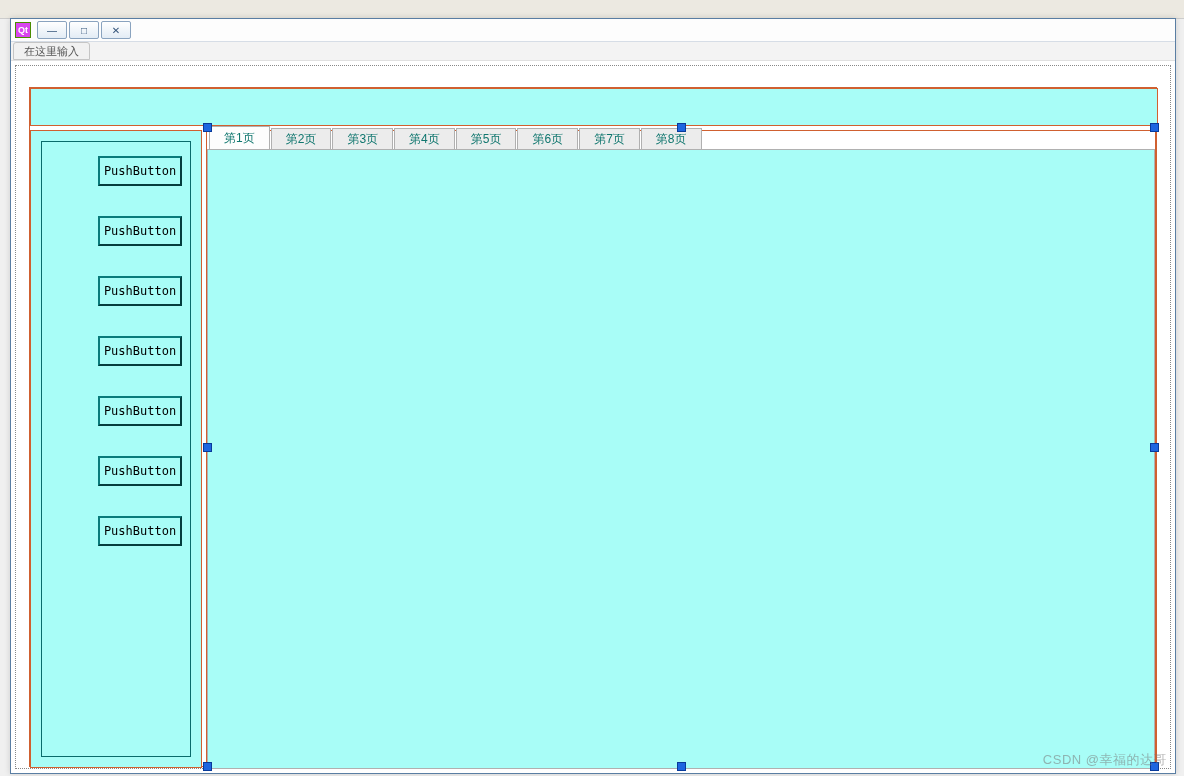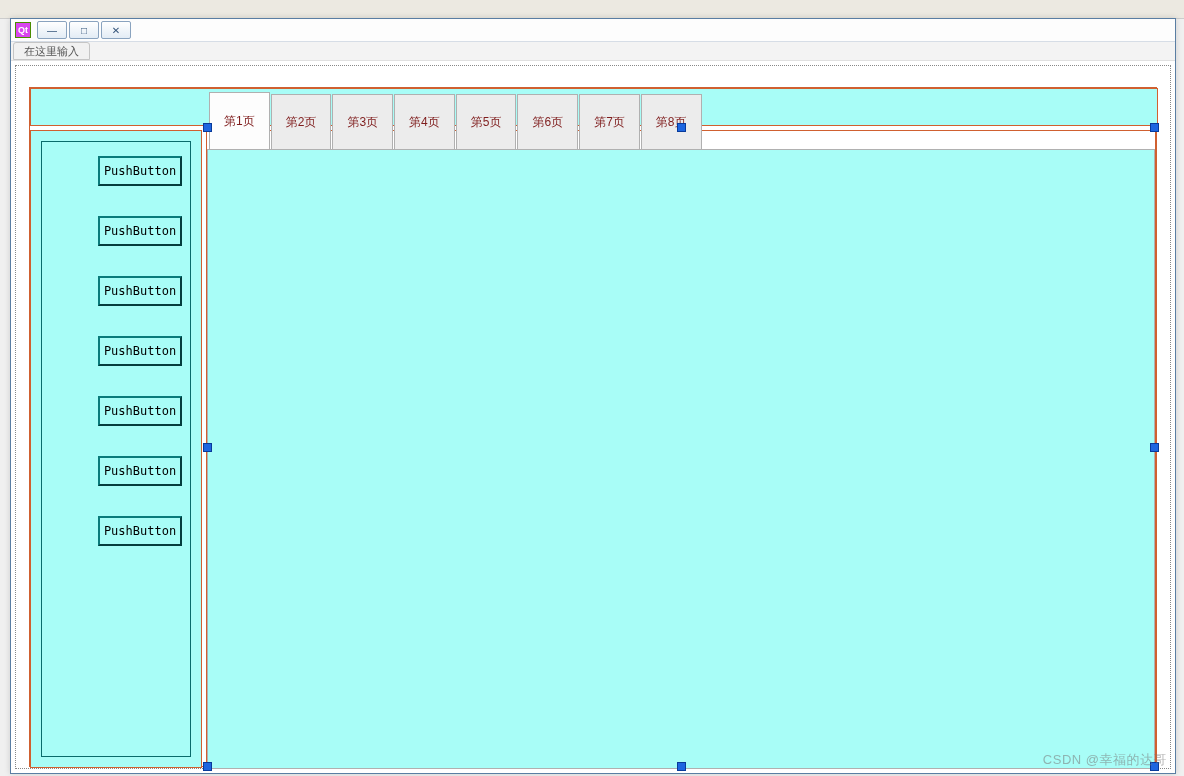--- a/index.html
+++ b/index.html
@@ -25,21 +25,21 @@
   .header-frame{height:36px;width:100%;background:#a8fdf7;}
   .main-row{display:flex;height:calc(100% - 40px);margin-top:4px;gap:4px;}
   .left-panel{width:170px;background:#a8fdf7;position:relative;}
   .left-inner{position:absolute;left:10px;top:10px;right:10px;bottom:10px;border:1px solid #0a6b6b;background:transparent;padding-left:48px;}
   .btn-col{padding:14px 8px;display:flex;flex-direction:column;gap:30px;}
   .push-btn{height:26px;background:#a8fdf7;border-top:2px solid #0a7b7b;border-left:2px solid #0a7b7b;border-right:2px solid #053d3d;border-bottom:2px solid #053d3d;display:flex;align-items:center;justify-content:center;font-family:"SimSun","NSimSun",monospace;font-size:12px;color:#000;cursor:default;}
   
   .right-panel{flex:1;position:relative;}
   .tab-widget{position:absolute;left:0;top:-4px;right:0;bottom:0;}
   .tab-bar{height:22px;display:flex;align-items:flex-end;padding-left:2px;}
-  .tab{height:20px;padding:17px 14px;background:#ececec;border:1px solid #b0b0b0;border-bottom:none;margin-right:1px;font-size:12px;display:flex;align-items:center;color:#7f1d1d;cursor:default;}
+  .tab{height:20px;padding:0 14px;background:#ececec;border:1px solid #b0b0b0;border-bottom:none;margin-right:1px;font-size:12px;display:flex;align-items:center;color:#0f766e;cursor:default;}
   .tab.active{background:#fdfdfd;height:22px;}
   .tab-page{height:calc(100% - 22px);border:1px solid #b0b0b0;background:#a8fdf7;}
   
   .grid-dots{background-image:radial-gradient(circle,#6a6a6a 0.6px,transparent 0.6px);background-size:10px 10px;background-position:3px 3px;}
   .header-frame,.left-panel,.tab-page{background-color:#a8fdf7;}
   .header-frame.grid-dots,.left-panel.grid-dots,.tab-page.grid-dots{background-image:radial-gradient(circle,#3a8a8a 0.6px,transparent 0.6px);}
   .dot-surface.grid-dots{background-image:radial-gradient(circle,#9a9a9a 0.6px,transparent 0.6px);background-size:10px 10px;}
   
   .sel-handle{position:absolute;width:7px;height:7px;background:#1e66e0;border:1px solid #083a9a;}
   .h-tl{left:-4px;top:-4px;} .h-tm{left:50%;top:-4px;margin-left:-4px;} .h-tr{right:-4px;top:-4px;}

